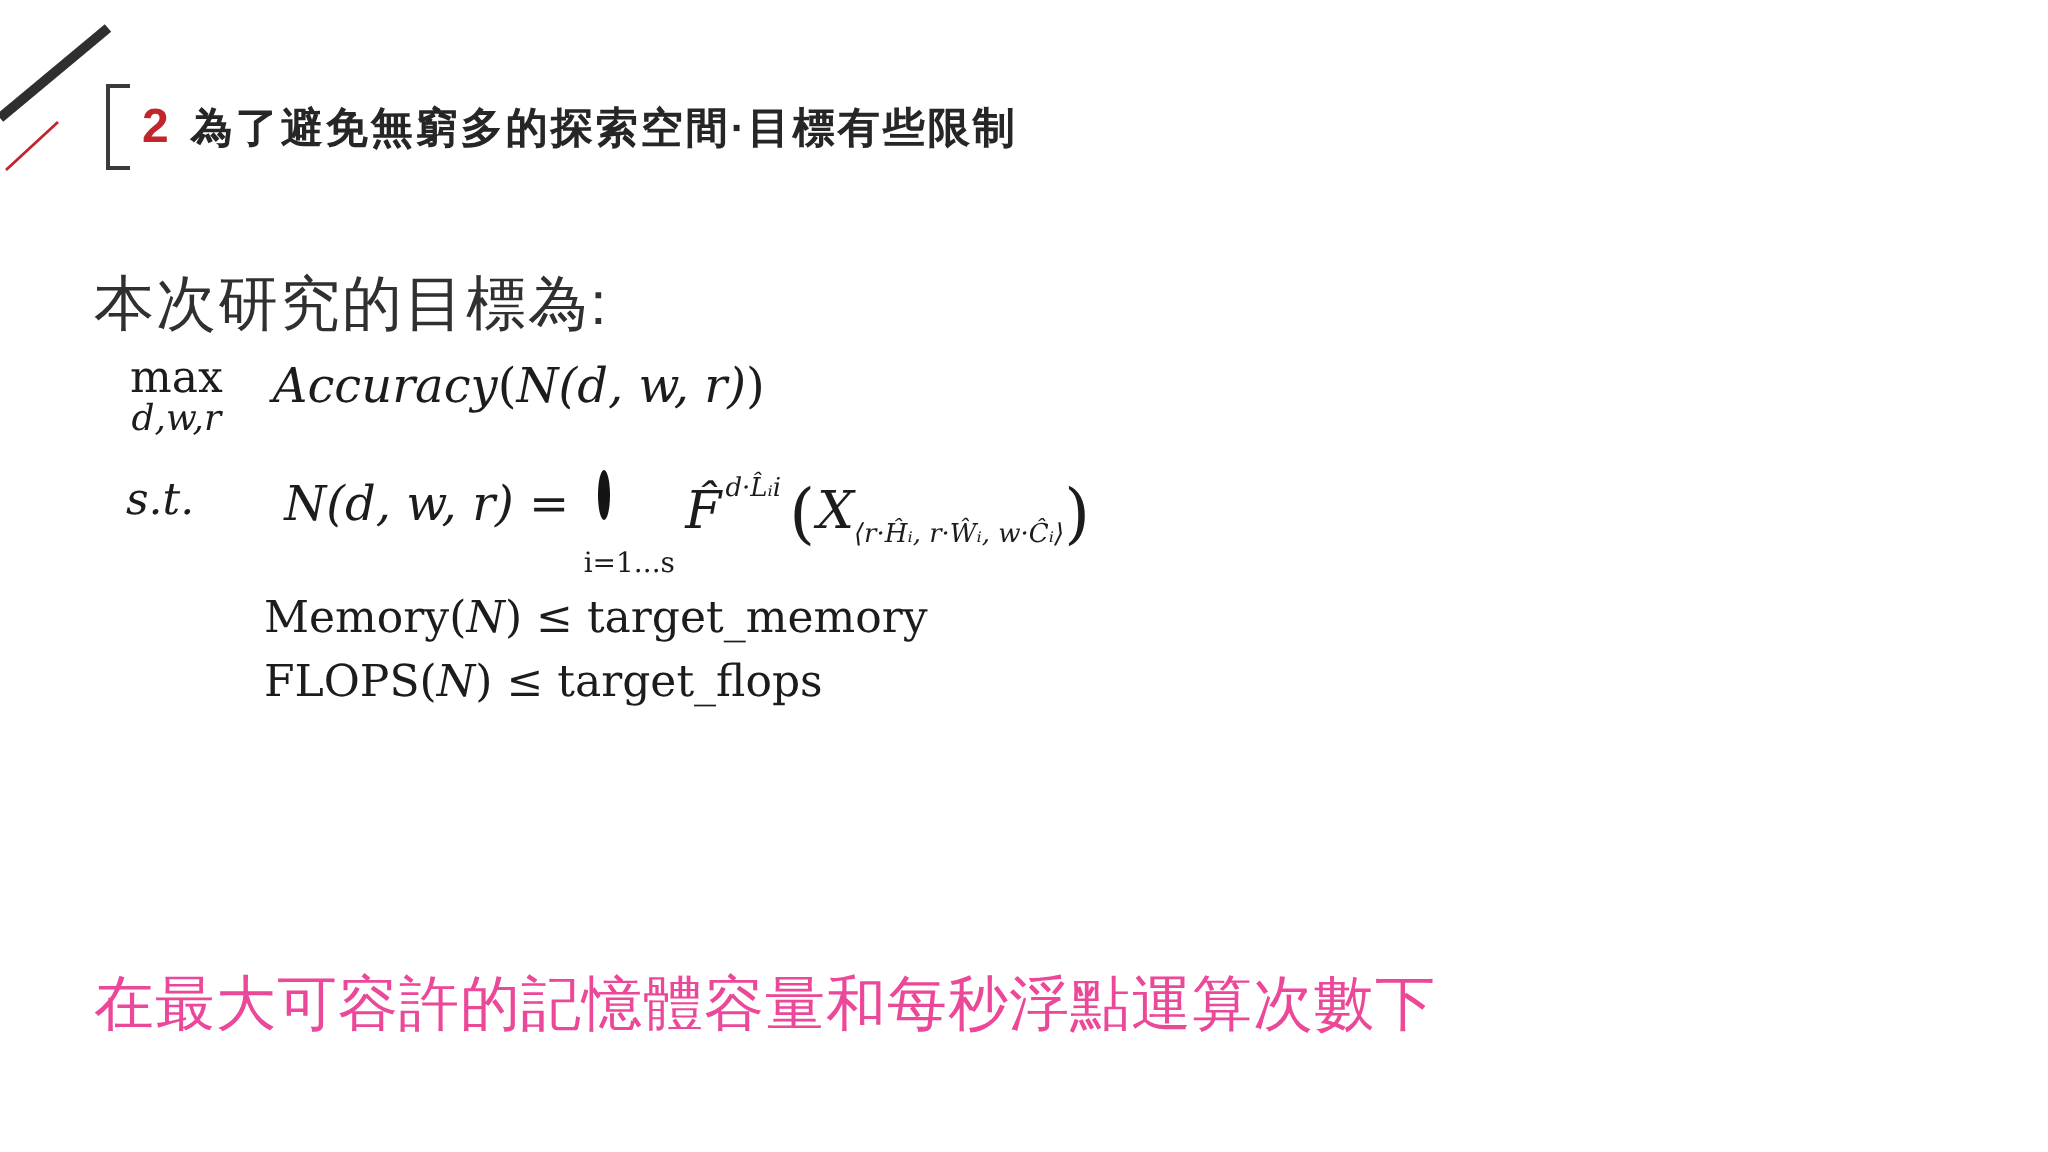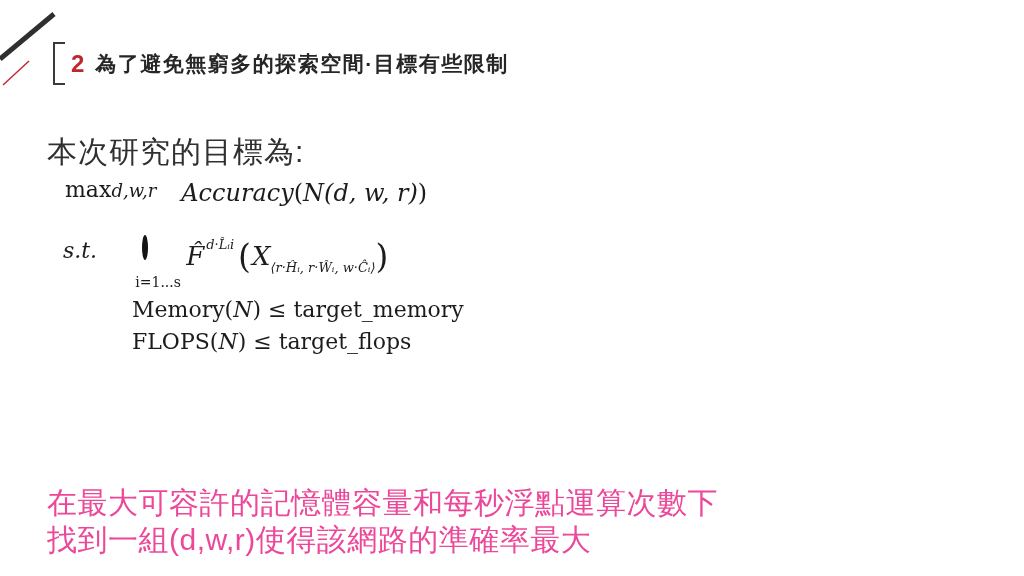--- a/index.html
+++ b/index.html
@@ -25,21 +25,21 @@
   .header-title{color:var(--title-ink);font-weight:700;font-size:21px;letter-spacing:1.5px;white-space:nowrap;}
 
   
   .intro{position:absolute;left:47px;top:132px;font-size:30px;color:var(--body-ink);letter-spacing:1px;}
 
   
   .math{position:absolute;left:63px;top:176px;width:560px;height:190px;
     font-family:"DejaVu Serif","Liberation Serif",serif;color:var(--formula-ink);}
   .m-row{position:absolute;display:flex;}
   .m-row1{left:2px;top:2px;align-items:flex-start;}
-  .maxstack{display:flex;align-items:center;margin-right:25px;}
+  .maxstack{display:flex;flex-direction:column;align-items:center;margin-right:25px;}
   .max-op{font-size:22px;line-height:24px;}
   .max-sub{font-size:18px;font-style:italic;line-height:15px;}
   .obj{font-size:24px;font-style:italic;line-height:30px;}
   .it{font-style:italic;}
   .up{font-style:normal;}
 
   .m-row2{left:0px;top:62px;}
   .st{font-size:22px;font-style:italic;margin-right:45px;}
   .lhs{font-size:24px;font-style:italic;margin-right:14px;white-space:nowrap;}
   .odot-wrap{position:relative;width:32px;height:32px;margin-right:12px;}
@@ -89,20 +89,21 @@
     <div class="m-row m-row1">
       <span class="maxstack">
         <span class="max-op">max</span>
         <span class="max-sub">d,w,r</span>
       </span>
       <span class="obj"><span>Accuracy</span><span class="up">(</span><span>N</span><span>(d, w, r)</span><span class="up">)</span></span>
     </div>
 
     <div class="m-row m-row2">
       <span class="st">s.t.</span>
+      <span class="lhs"><span>N</span><span>(d, w, r) =</span></span>
       <span class="odot-wrap">
         <span class="odot-circle"><span class="odot-dot"></span></span>
         <span class="odot-sub">i=1...s</span>
       </span>
       <span class="fgroup">
         <span class="fhat">F̂</span>
         <span class="fscripts">
           <span>d·L̂ᵢ</span>
           <span>i</span>
         </span>
@@ -120,16 +121,15 @@
     </div>
 
     <div class="m-row m-row4">
       <span class="cons"><span>FLOPS(</span><span class="it">N</span><span>) ≤ target_flops</span></span>
     </div>
 
   </div>
 
   <div class="footer">
     <div>在最大可容許的記憶體容量和每秒浮點運算次數下</div>
-    <div>找到一組(d,w,r)使得該網路的準確率最大</div>
   </div>
 
 </div>
 
 </body></html>

